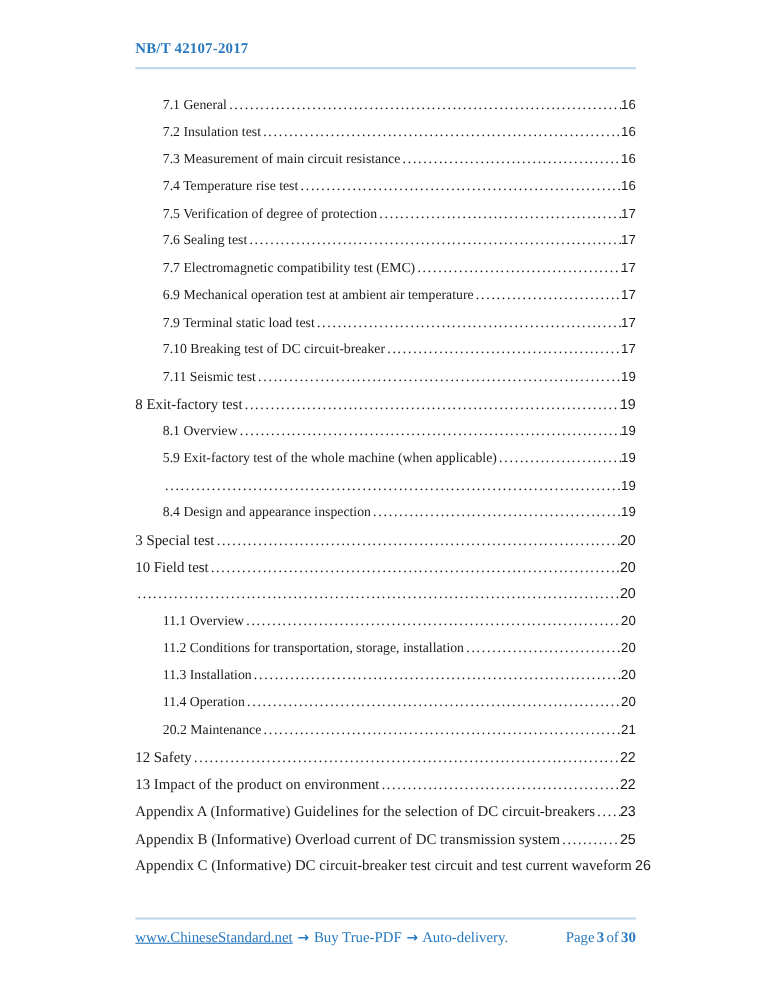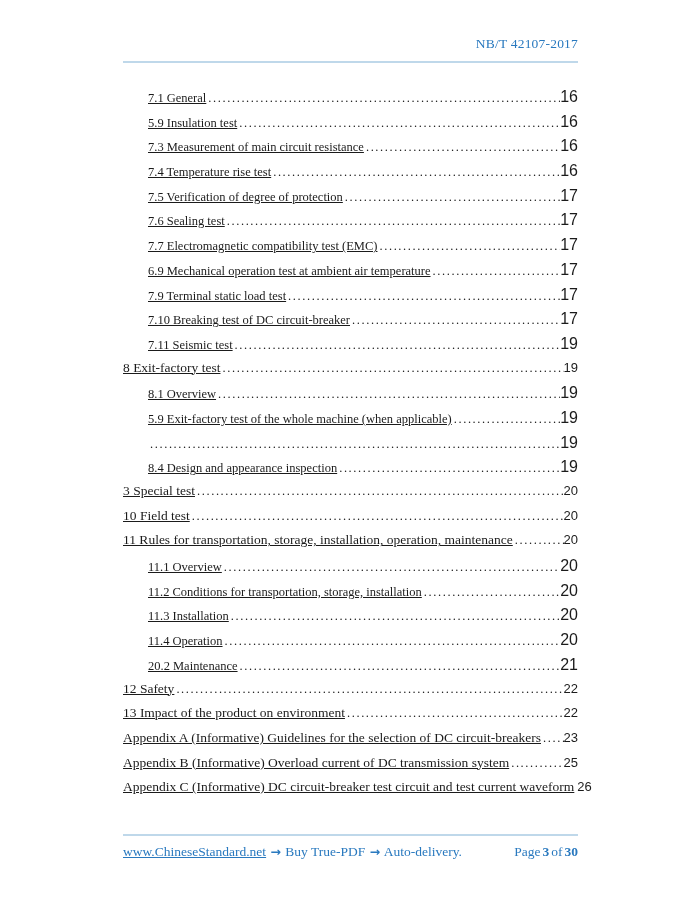--- a/index.html
+++ b/index.html
@@ -22,64 +22,63 @@
     overflow: hidden;
   }
   .content {
     position: absolute;
     left: 123px;
     width: 455px;
     top: 0;
   }
   .header-title {
     margin-top: 36px;
-    text-align: right;
+    text-align: left;
     color: var(--accent);
     font-size: 13.5px;
-    font-weight: 400;
+    font-weight: 700;
     letter-spacing: 0.2px;
   }
   .header-rule {
     margin-top: 9px;
     border-top: 2px solid var(--rule);
   }
   .toc {
     margin-top: 25px;
   }
   .toc-row {
     display: flex;
     align-items: baseline;
     height: 24.7px;
     cursor: pointer;
   }
   .toc-row.level-2 { padding-left: 25px; }
   .toc-label {
     white-space: nowrap;
     font-size: 12.5px;
     color: var(--ink);
-    text-decoration: underline;
   }
   .toc-row.level-1 .toc-label { font-size: 13.5px; }
   .toc-dots {
     flex: 1;
     overflow: hidden;
     white-space: nowrap;
     font-size: 12.5px;
     letter-spacing: 1.6px;
     padding: 0 1px 0 2px;
     color: var(--ink);
   }
   .toc-dots::after {
     content: "................................................................................................................................................................................................";
   }
   .toc-row.no-dots .toc-dots::after { content: ""; }
   .toc-row.no-dots .toc-dots { flex: 1; }
   .toc-page {
     font-family: "Liberation Sans", sans-serif;
-    font-size: 16px;
+    font-size: 12px;
     color: var(--ink);
     white-space: nowrap;
   }
   .toc-row.level-1 .toc-page { font-size: 13px; }
   .footer {
     position: absolute;
     left: 123px;
     width: 455px;
     top: 834px;
   }
@@ -116,21 +115,21 @@
     <div class="header-rule"></div>
 
     <div class="toc" id="toc">
   <div class="toc-row level-2">
     <span class="toc-label">7.1 General</span>
     <span class="toc-dots"></span>
     <span class="toc-page">16</span>
   </div>
 
   <div class="toc-row level-2">
-    <span class="toc-label">5.9 Insulation test</span>
+    <span class="toc-label">7.2 Insulation test</span>
     <span class="toc-dots"></span>
     <span class="toc-page">16</span>
   </div>
 
   <div class="toc-row level-2">
     <span class="toc-label">7.3 Measurement of main circuit resistance</span>
     <span class="toc-dots"></span>
     <span class="toc-page">16</span>
   </div>
 
@@ -217,21 +216,20 @@
     <span class="toc-page">20</span>
   </div>
 
   <div class="toc-row level-1">
     <span class="toc-label">10 Field test</span>
     <span class="toc-dots"></span>
     <span class="toc-page">20</span>
   </div>
 
   <div class="toc-row level-1">
-    <span class="toc-label">11 Rules for transportation, storage, installation, operation, maintenance</span>
     <span class="toc-dots"></span>
     <span class="toc-page">20</span>
   </div>
 
   <div class="toc-row level-2">
     <span class="toc-label">11.1 Overview</span>
     <span class="toc-dots"></span>
     <span class="toc-page">20</span>
   </div>
 

